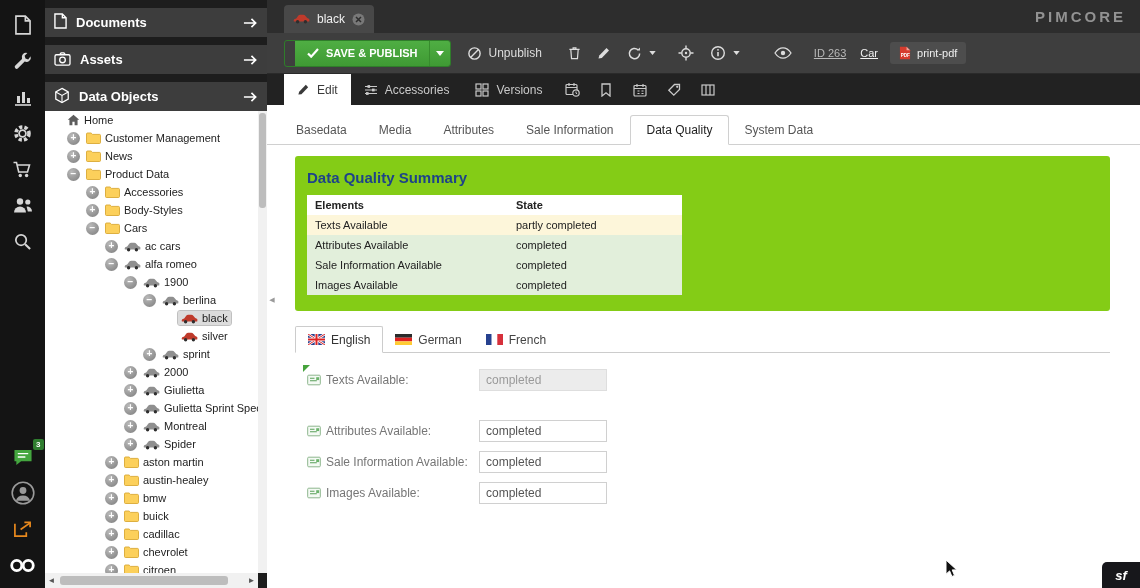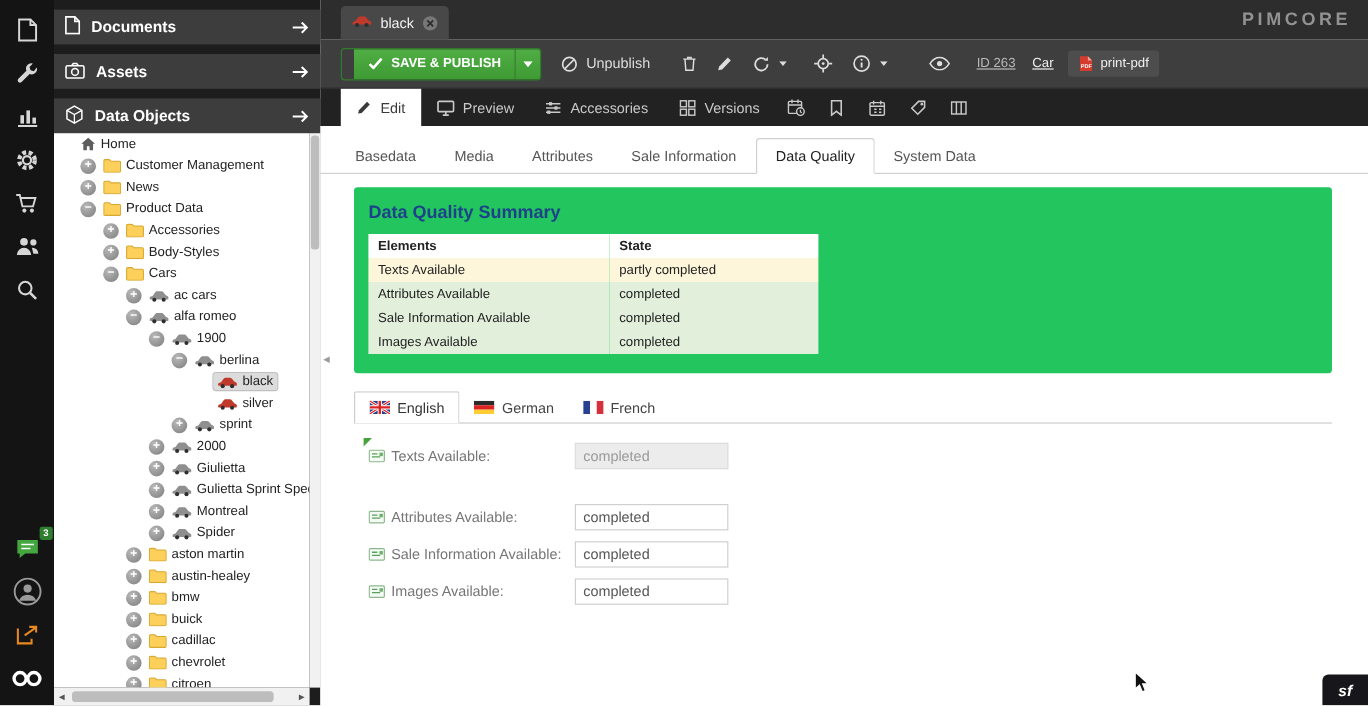--- a/index.html
+++ b/index.html
@@ -52,21 +52,21 @@
   .dtab{display:flex;align-items:center;gap:7px;padding:0 13px;color:#c9c9c9;font-size:12px;cursor:pointer;}
   .dtab.active{background:#fff;color:#3a3a3a;}
   .dtool{width:34px;display:flex;align-items:center;justify-content:center;color:#c9c9c9;cursor:pointer;}
   .dtool:first-of-type{margin-left:12px;}
 
   .lighttabs{flex:0 0 40px;background:#fff;border-bottom:1px solid #d0d0d0;display:flex;align-items:flex-end;padding-left:13px;}
   .ltab{height:30px;display:flex;align-items:center;padding:0 15px;font-size:12px;color:#555;border:1px solid transparent;margin-bottom:-1px;cursor:pointer;}
   .ltab.active{border-color:#d0d0d0;border-bottom-color:#fff;background:#fff;border-radius:3px 3px 0 0;color:#222;padding-left:16px;}
 
   .content{flex:1;background:#fff;padding:11px 30px 0 28px;position:relative;}
-  .summary-panel{background:#22c55e;border-radius:3px;padding:13px 12px;height:155px;}
+  .summary-panel{background:#84cc16;border-radius:3px;padding:13px 12px;height:155px;}
   .summary-title{color:#1d4289;font-size:15px;font-weight:bold;}
   .summary-table{margin-top:9px;border-collapse:collapse;font-size:11px;color:#222;}
   .summary-table th{background:#fff;text-align:left;font-weight:bold;padding:4px 8px;}
   .summary-table th:first-child, .summary-table td:first-child{width:201px;}
   .summary-table th:last-child, .summary-table td:last-child{width:174px;}
   .summary-table td{padding:4px 8px;}
   tr.partial td{background:#fdf6da;}
   tr.complete td{background:#e2efdb;}
 
   .lang-row{display:flex;align-items:flex-end;border-bottom:1px solid #ccc;margin-top:14px;height:28px;}
@@ -637,29 +637,20 @@
 
     <div class="darktabs">
       <div class="dtab-list">
           <div class="dtab active">
             <span style="display:flex;">
               <svg width="13" height="13" viewBox="0 0 14 14">
                 <path d="M1.5 12.5l.8-3L9.5 2 12 4.5l-7.2 7.5-3.3.5z" fill="currentColor"></path>
               </svg>
             </span>
             <span>Edit</span>
-          </div>
-          <div class="dtab">
-            <span style="display:flex;">
-              <svg width="15" height="14" viewBox="0 0 15 14">
-                <rect x="1" y="1.5" width="13" height="8.5" rx="1" fill="none" stroke="currentColor" stroke-width="1.4"></rect>
-                <path d="M5 13h5M7.5 10v3" stroke="currentColor" stroke-width="1.4" fill="none"></path>
-              </svg>
-            </span>
-            <span>Preview</span>
           </div>
           <div class="dtab">
             <span style="display:flex;">
               <svg width="14" height="14" viewBox="0 0 14 14">
                 <path d="M1 3.5h12M1 7h12M1 10.5h12" stroke="currentColor" stroke-width="1.2" fill="none"></path>
                 <rect x="3.5" y="2.1" width="2.6" height="2.8" fill="currentColor"></rect>
                 <rect x="8" y="5.6" width="2.6" height="2.8" fill="currentColor"></rect>
                 <rect x="2" y="9.1" width="2.6" height="2.8" fill="currentColor"></rect>
               </svg>
             </span>

